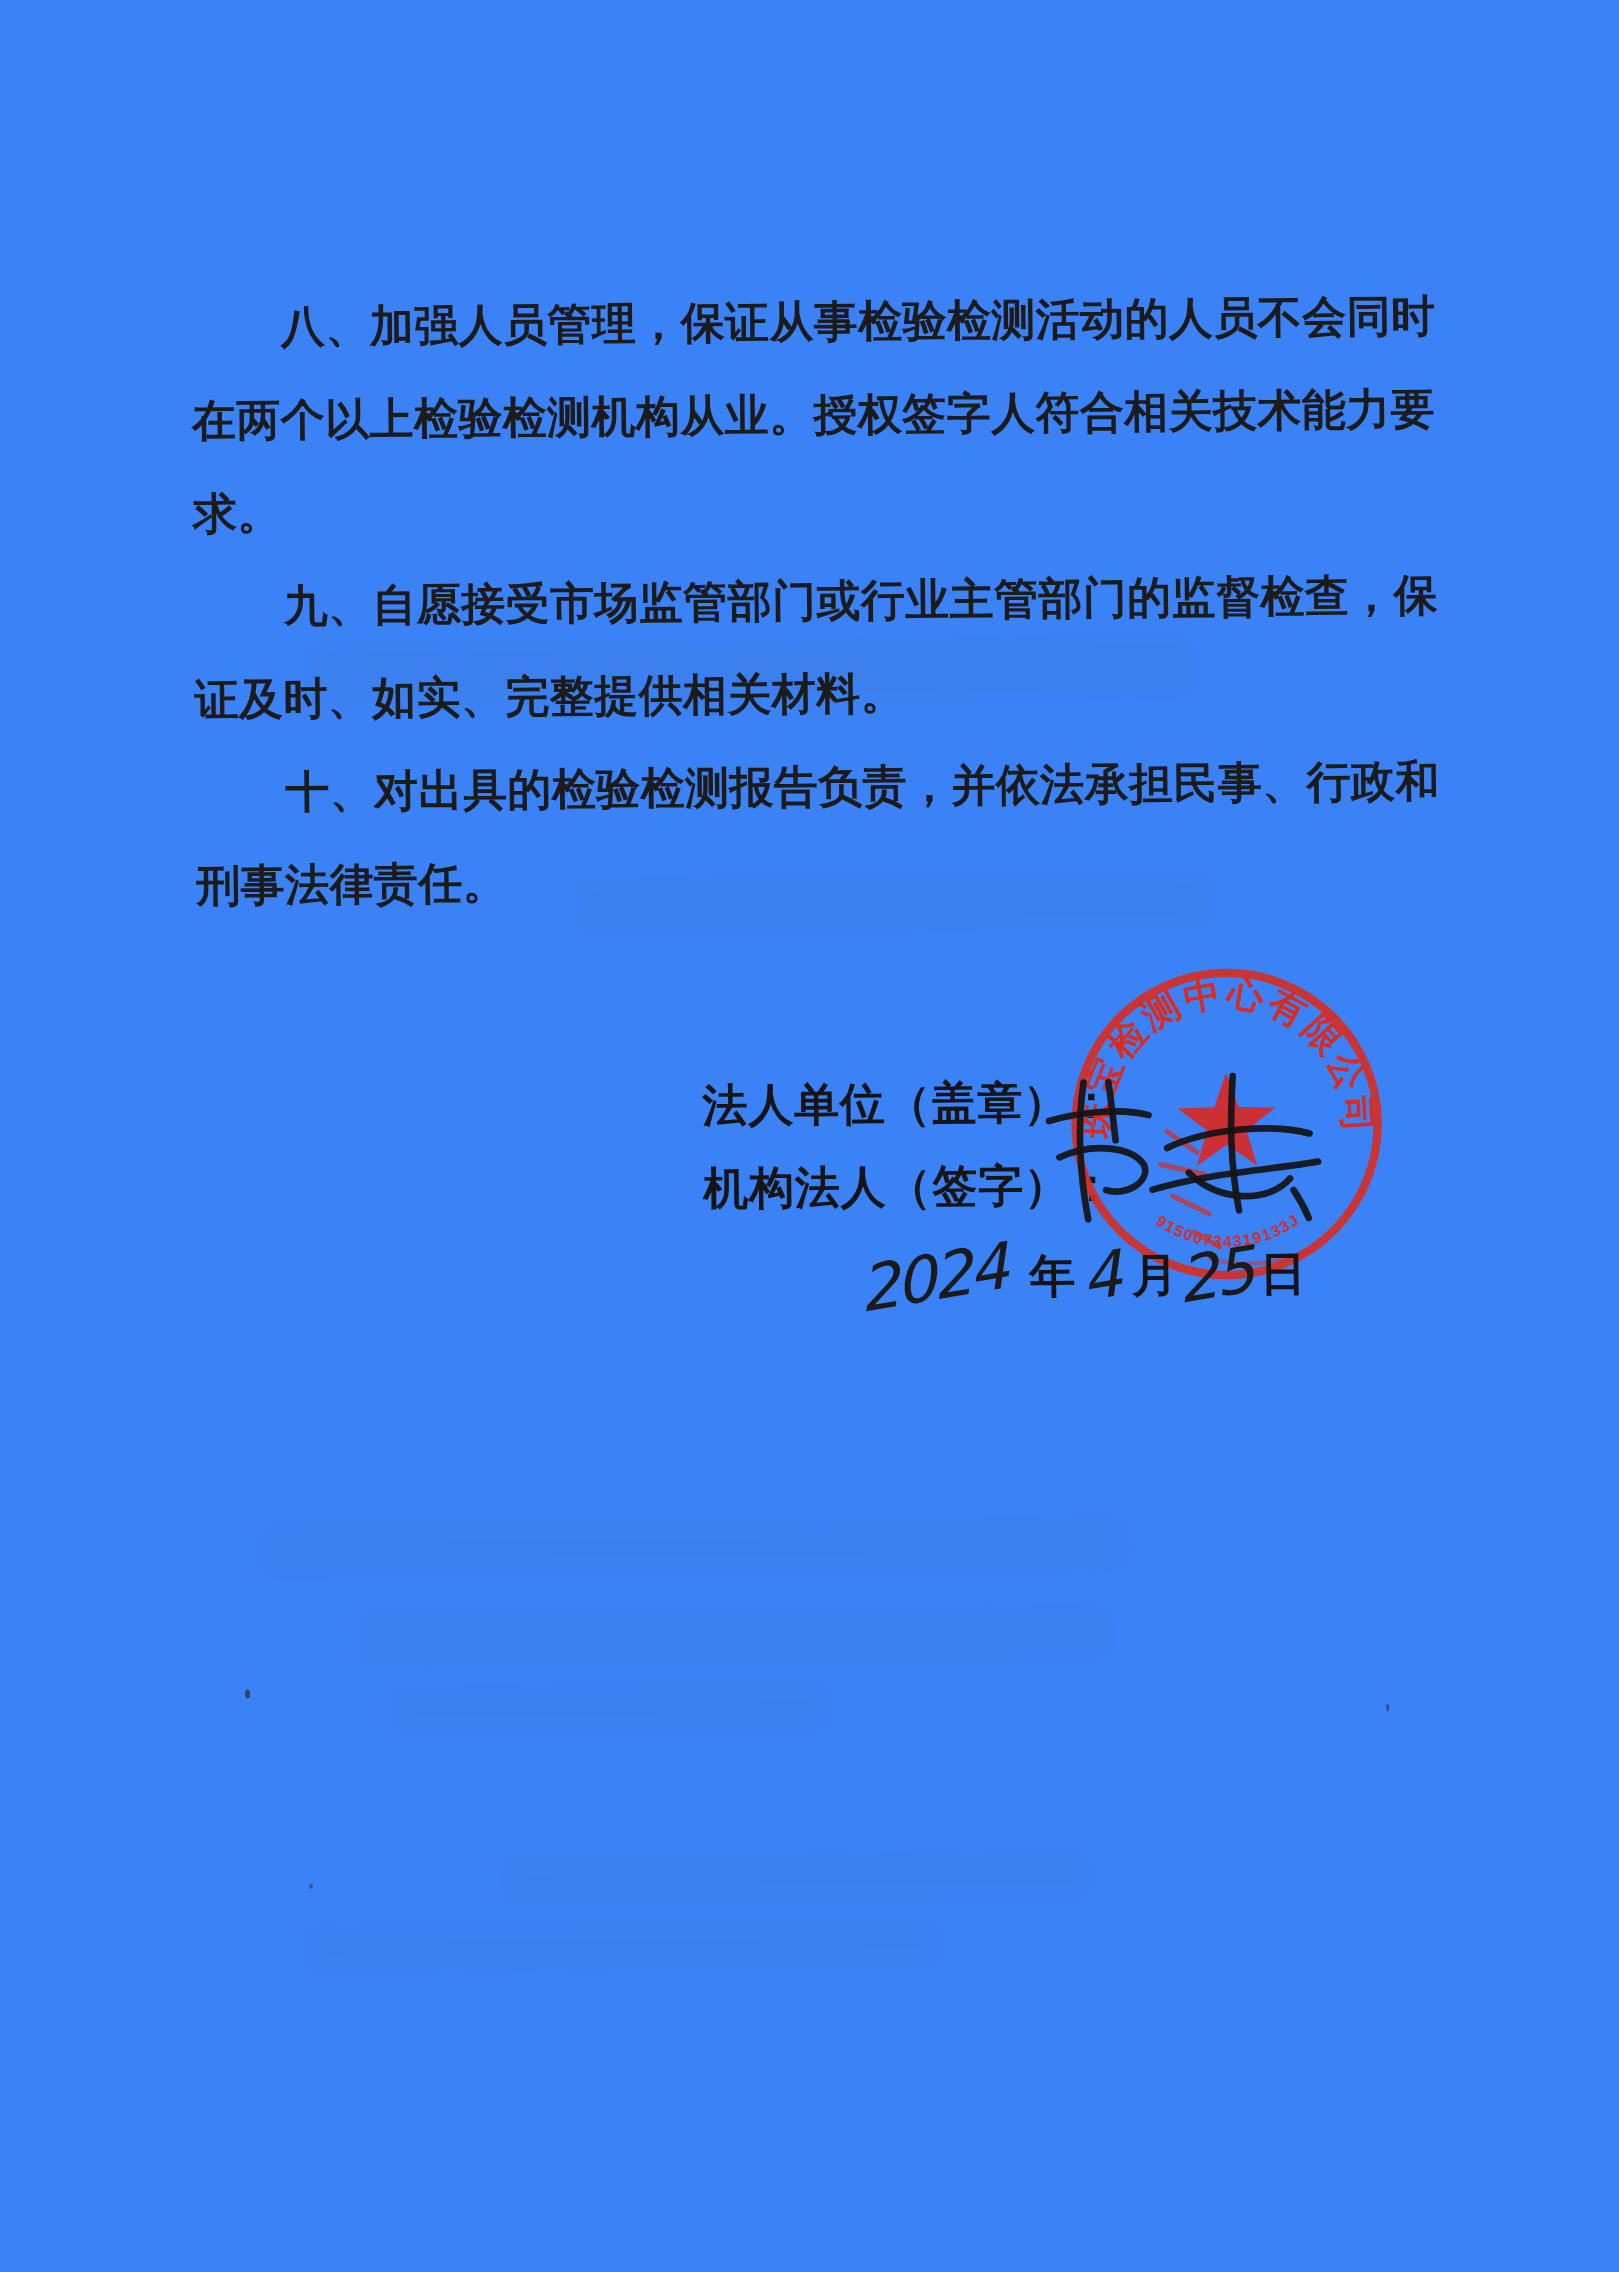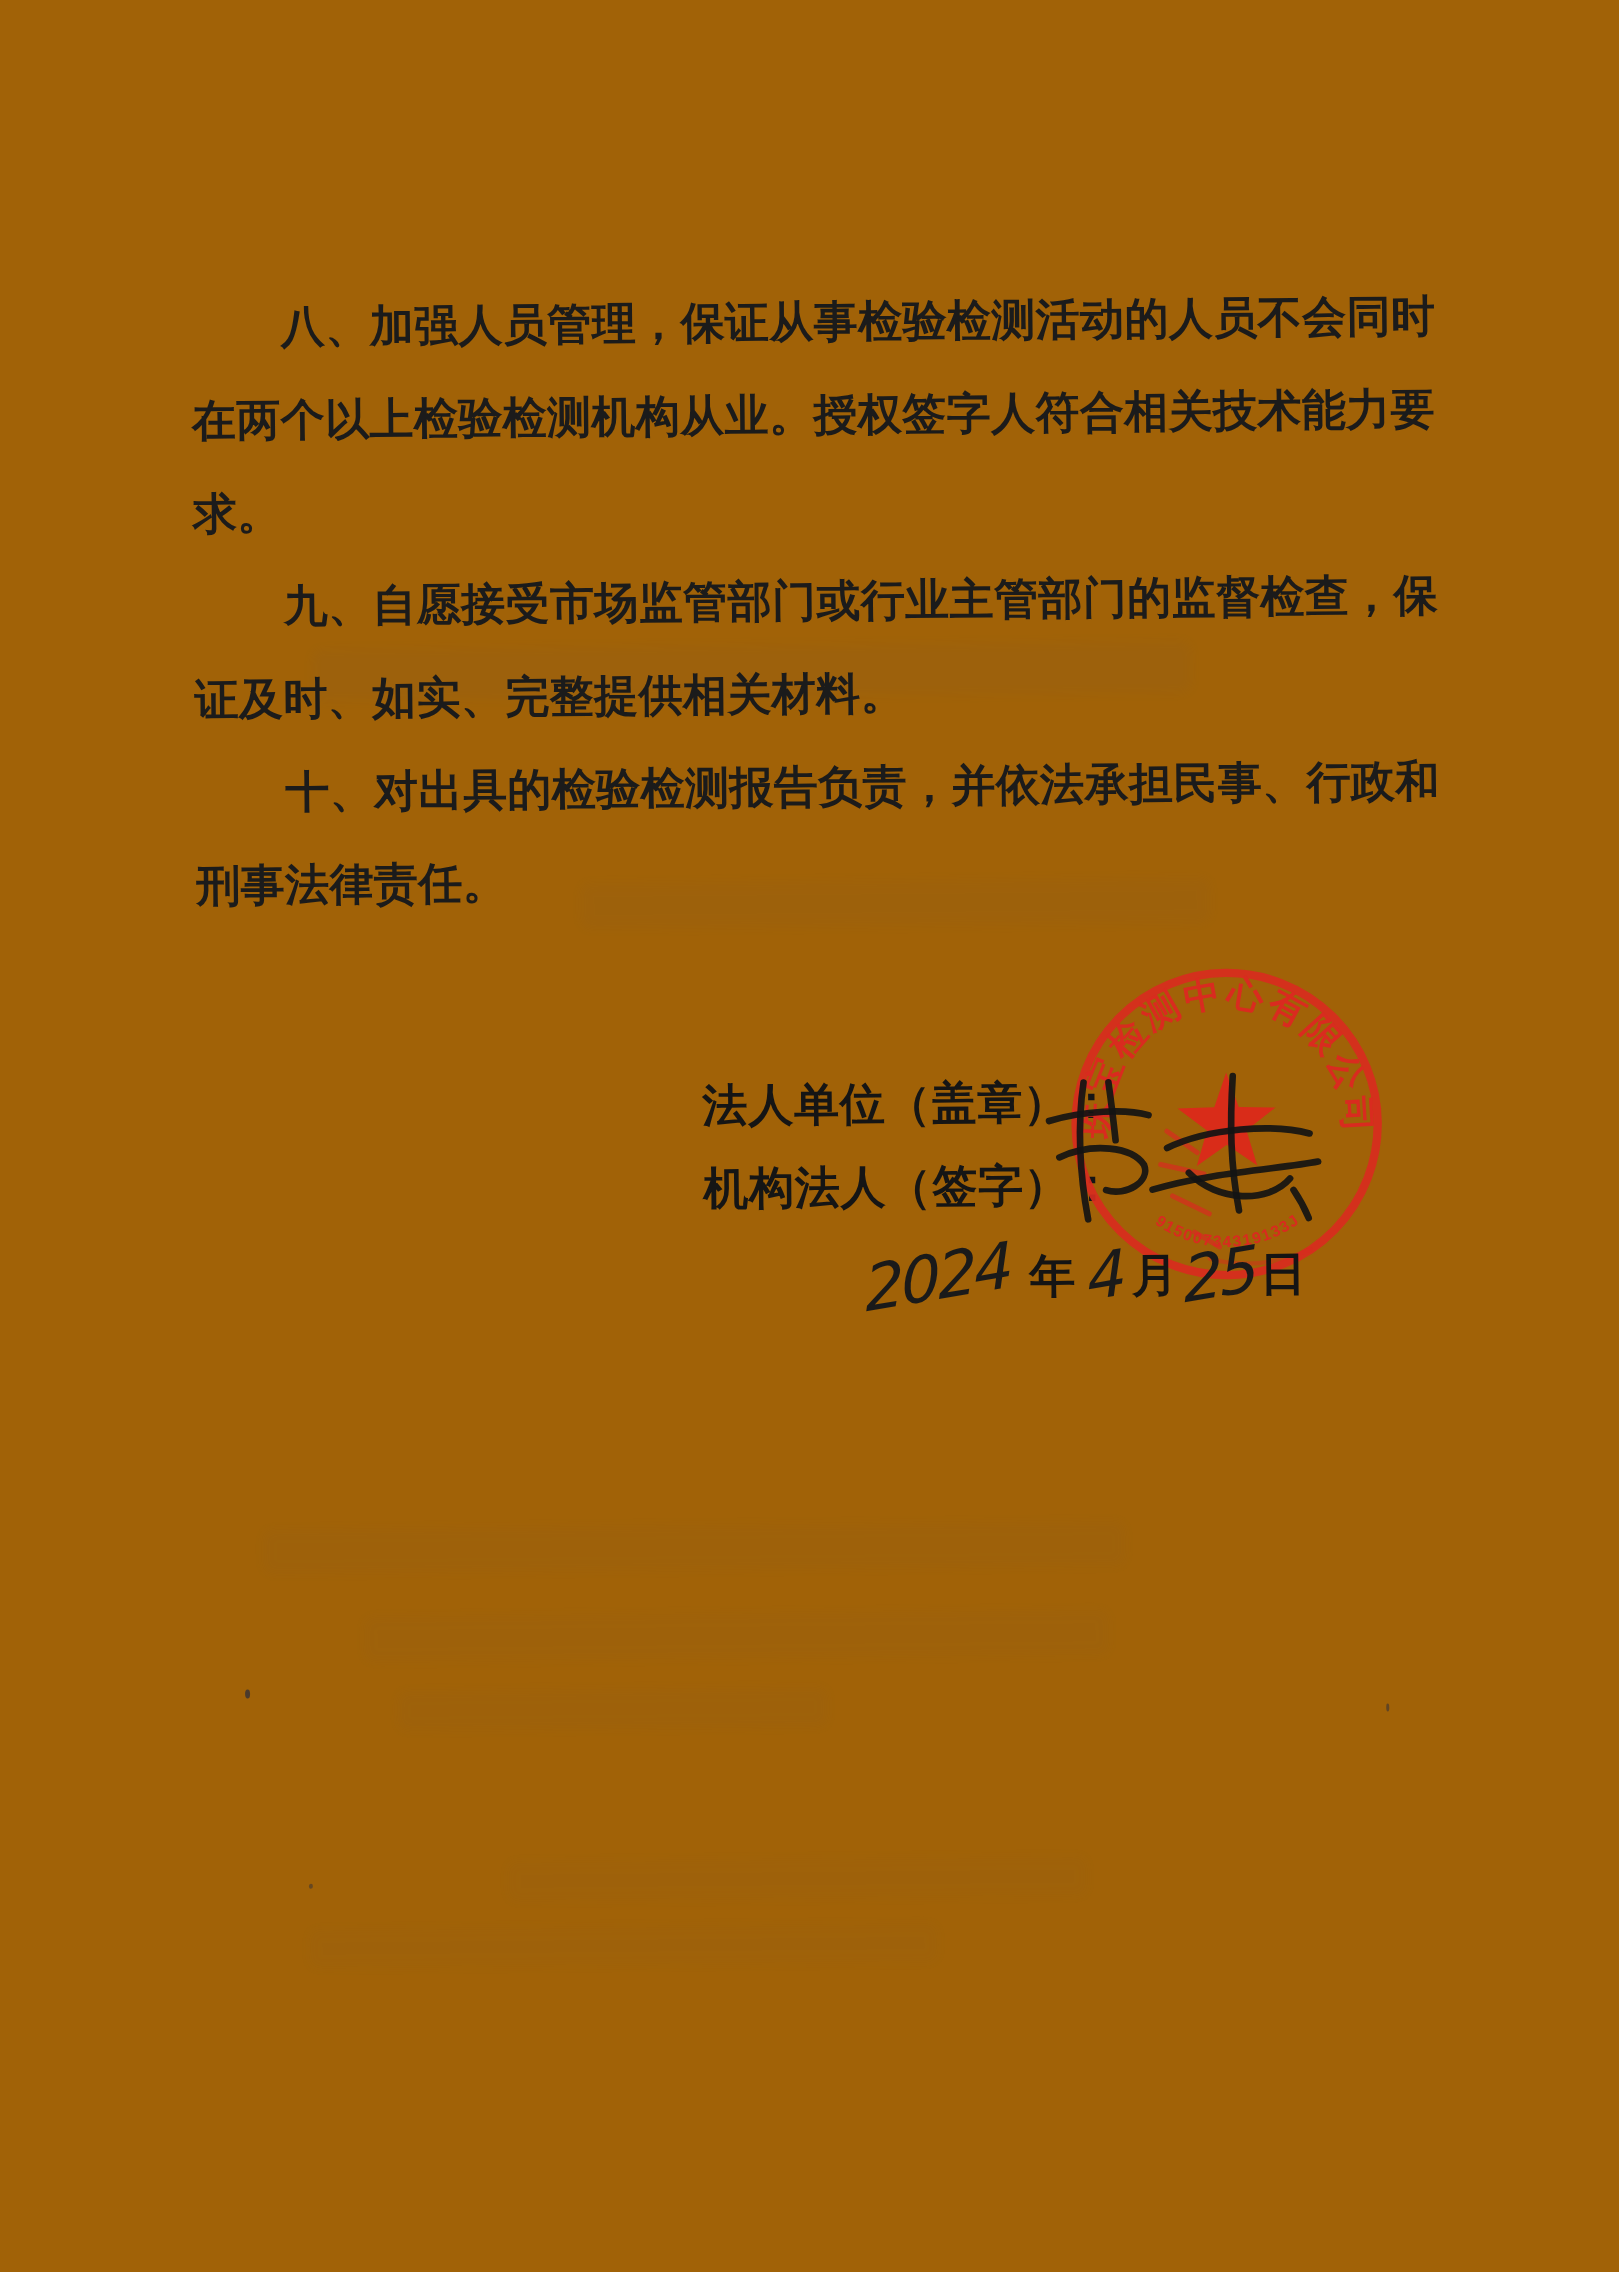--- a/index.html
+++ b/index.html
@@ -1,18 +1,18 @@
 <!DOCTYPE html>
 <html style="font-size:13.3px"><head>
 <meta charset="utf-8">
 <style>
   html,body{margin:0;padding:0;background:#ffffff;}
   body{width:1619px;height:2273px;position:relative;overflow:hidden;
        font-family:"Liberation Sans",sans-serif;}
-  .page{position:absolute;inset:0;background:#a16207;}
+  .page{position:absolute;inset:0;background:#3b82f6;}
   .skew{position:absolute;inset:0;transform:rotate(-0.55deg);transform-origin:50% 42%;}
 
   
   .textblock{position:absolute;left:197px;top:275px;width:1236px;
              font-size:44px;line-height:93px;font-weight:700;color:#1b1b1b;
              letter-spacing:0.4px;}
   .ln{height:93px;white-space:nowrap;}
   .indent{padding-left:90px;}
 
   

